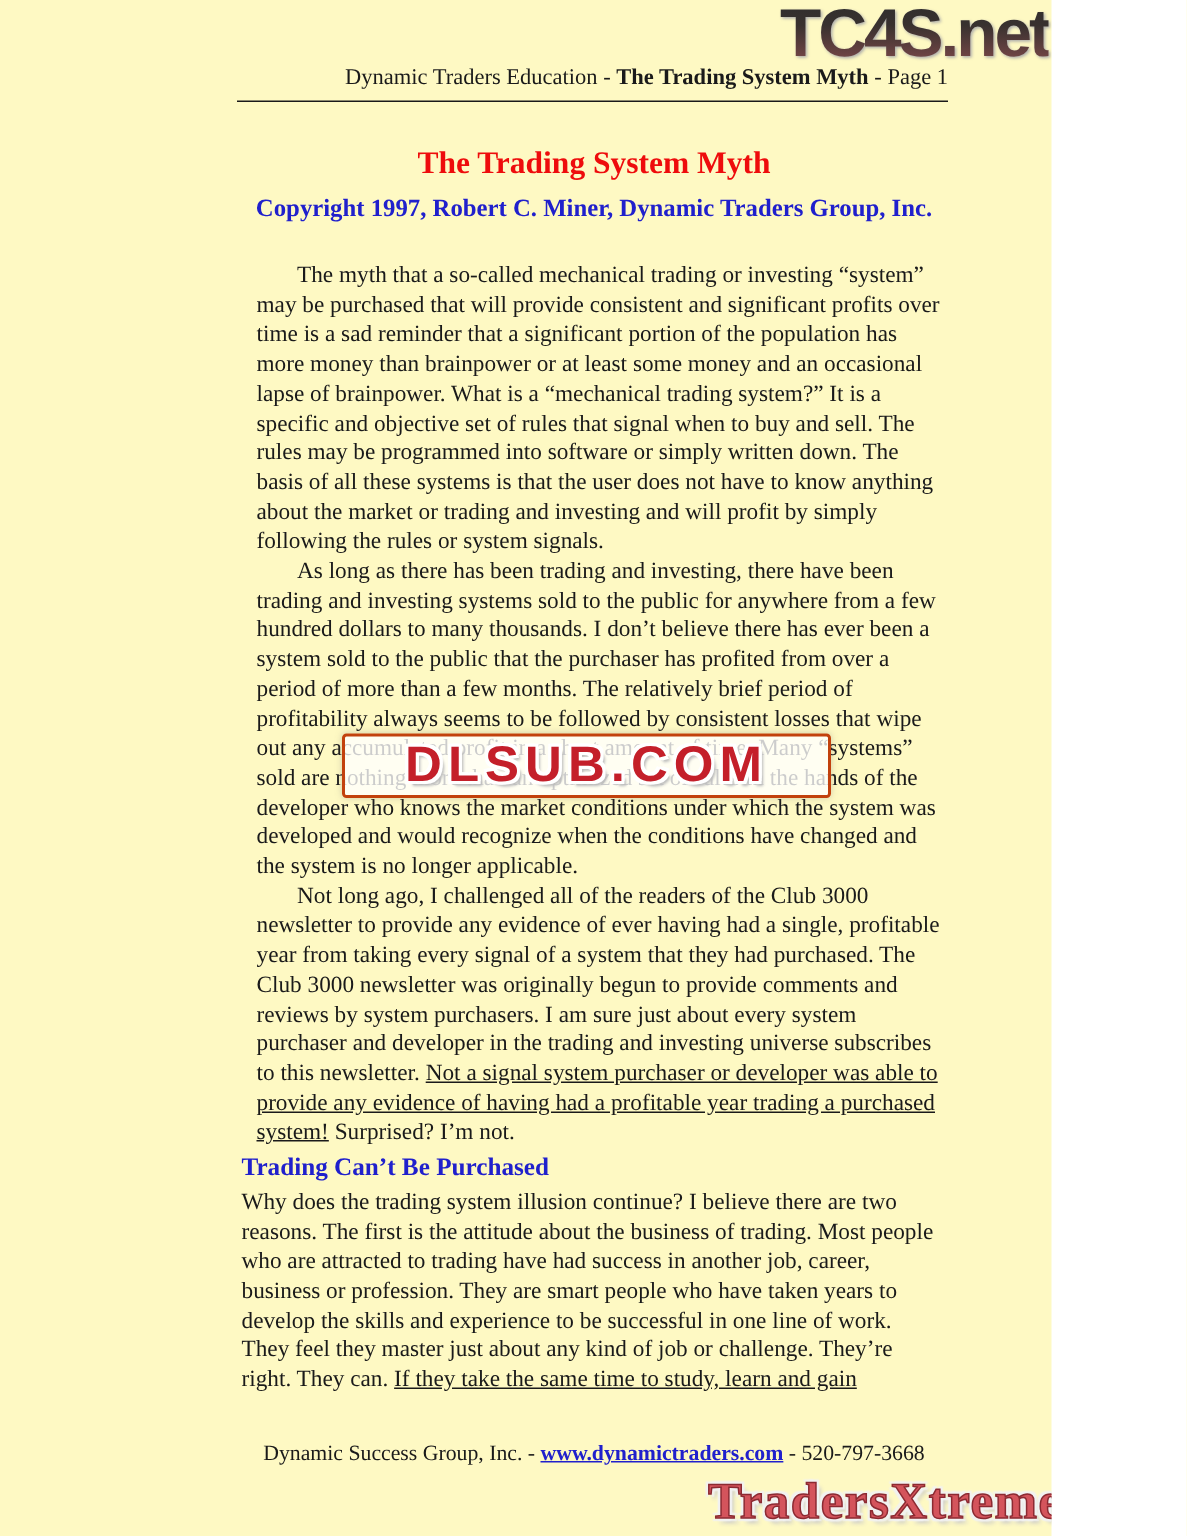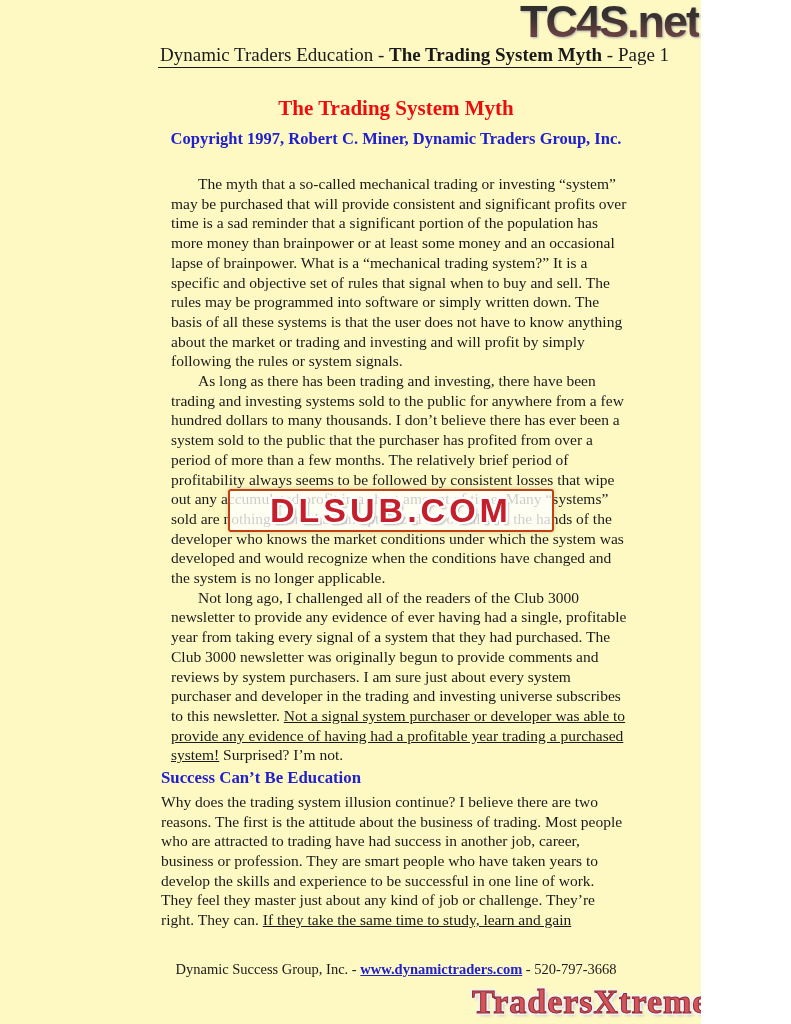--- a/index.html
+++ b/index.html
@@ -30,22 +30,22 @@
     filter: drop-shadow(1px 1px 1px #aaaaaa);
     white-space: nowrap;
   }
 
   
   .running-header {
     position: absolute;
     top: 44px;
     left: 160px;
     width: 472px;
-    text-align: left;
-    font-size: 19px;
+    text-align: right;
+    font-size: 15px;
     white-space: nowrap;
   }
   .running-header .bold { font-weight: bold; }
   .header-rule {
     position: absolute;
     top: 67px;
     left: 158px;
     width: 474px;
     border-top: 1.5px solid #1a1a1a;
   }
@@ -169,21 +169,21 @@
   <div class="header-rule"></div>
 
   <div class="doc-title">The Trading System Myth</div>
 
   <div class="doc-copyright">Copyright 1997, Robert C. Miner, Dynamic Traders Group, Inc.</div>
 
   <div class="doc-body">
     <p class="indent">The myth that a so-called mechanical trading or investing “system” may be purchased that will provide consistent and significant profits over time is a sad reminder that a significant portion of the population has more money than brainpower or at least some money and an occasional lapse of brainpower. What is a “mechanical trading system?” It is a specific and objective set of rules that signal when to buy and sell. The rules may be programmed into software or simply written down. The basis of all these systems is that the user does not have to know anything about the market or trading and investing and will profit by simply following the rules or system signals.</p>
     <p class="indent">As long as there has been trading and investing, there have been trading and investing systems sold to the public for anywhere from a few hundred dollars to many thousands. I don’t believe there has ever been a system sold to the public that the purchaser has profited from over a period of more than a few months. The relatively brief period of profitability always seems to be followed by consistent losses that wipe out any accumulated profit in a short amount of time. Many “systems” sold are nothing more than an optimized set of rules in the hands of the developer who knows the market conditions under which the system was developed and would recognize when the conditions have changed and the system is no longer applicable.</p>
     <p class="indent"><span>Not long ago, I challenged all of the readers of the Club 3000 newsletter to provide any evidence of ever having had a single, profitable year from taking every signal of a system that they had purchased. The Club 3000 newsletter was originally begun to provide comments and reviews by system purchasers. I am sure just about every system purchaser and developer in the trading and investing universe subscribes to this newsletter. </span><span class="underlined">Not a signal system purchaser or developer was able to provide any evidence of having had a profitable year trading a purchased system!</span><span> Surprised? I’m not.</span></p>
-    <h3 class="section-heading">Success Can’t Be Education</h3>
+    <h3 class="section-heading">Trading Can’t Be Purchased</h3>
     <p><span>Why does the trading system illusion continue? I believe there are two reasons. The first is the attitude about the business of trading. Most people who are attracted to trading have had success in another job, career, business or profession. They are smart people who have taken years to develop the skills and experience to be successful in one line of work. They feel they master just about any kind of job or challenge. They’re right. They can. </span><span class="underlined">If they take the same time to study, learn and gain</span></p>
   </div>
 
   <div class="dlsub-watermark">
     <span class="dlsub-text">DLSUB.COM</span>
   </div>
 
   <div class="doc-footer"><span>Dynamic Success Group, Inc. - </span><a href="#">www.dynamictraders.com</a><span> - 520-797-3668</span></div>
 
   <div class="tradersxtreme-watermark">TradersXtreme.com</div>

